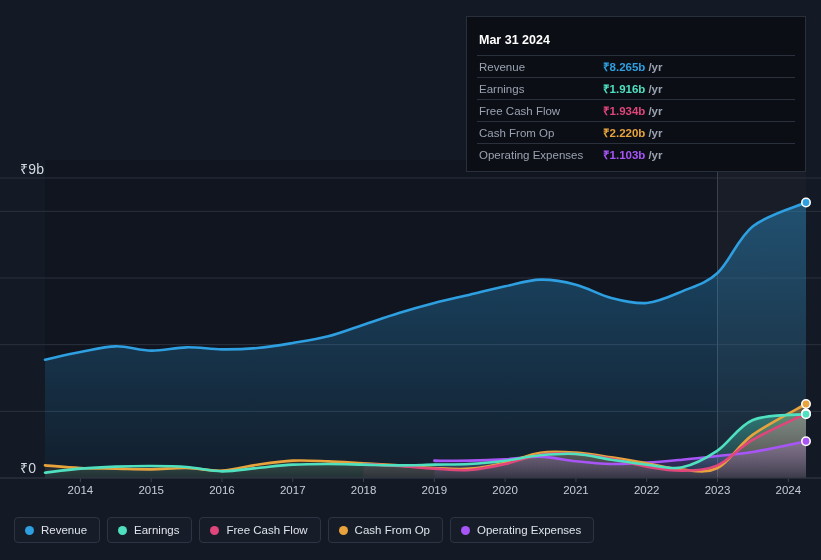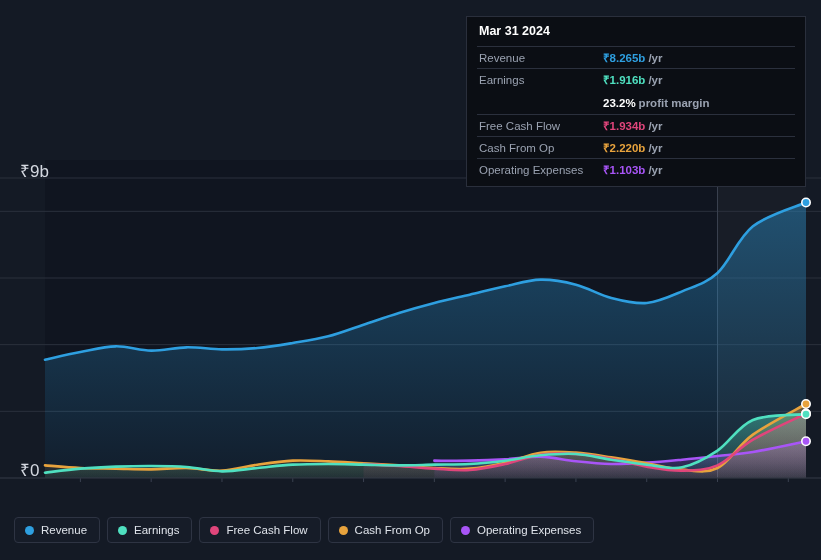--- a/index.html
+++ b/index.html
@@ -20,21 +20,21 @@
     position: absolute;
     left: 0; top: 0;
     width: 821px; height: 500px;
   }
   #plot-svg { display: block; }
 
   
   .y-label {
     position: absolute;
     color: #d4d8e0;
-    font-size: 17px;
+    font-size: 14px;
     letter-spacing: .2px;
     white-space: nowrap;
   }
   #y-top  { left: 20px; top: 159px; }
   #y-zero { left: 20px; top: 458px; }
 
   
   #x-axis {
     position: absolute;
     left: 0; top: 484px;
@@ -48,21 +48,21 @@
     white-space: nowrap;
   }
 
   
   #tooltip {
     position: absolute;
     left: 466px; top: 16px;
     width: 340px;
     background: #0b0e14;
     border: 1px solid #2a2f3c;
-    padding: 5px 10px 6px 10px;
+    padding: 14px 10px 6px 10px;
   }
   #tooltip-date {
     color: #ffffff;
     font-size: 12.5px;
     font-weight: bold;
     padding: 2px 2px 8px 2px;
   }
   .tt-row {
     display: flex;
     align-items: baseline;
@@ -181,36 +181,45 @@
         <line x1="646.7209302325581" y1="478" x2="646.7209302325581" y2="482" stroke="#3a4150" stroke-width="1"></line>
         <line x1="717.5116279069767" y1="478" x2="717.5116279069767" y2="482" stroke="#3a4150" stroke-width="1"></line>
         <line x1="788.3023255813953" y1="478" x2="788.3023255813953" y2="482" stroke="#3a4150" stroke-width="1"></line>
         <line x1="0" y1="478" x2="821" y2="478" stroke="#2b313d" stroke-width="1"></line>
       </svg>
   </div>
 
   <div class="y-label" id="y-top">₹9b</div>
   <div class="y-label" id="y-zero">₹0</div>
 
+  <div id="x-axis">
+      <div class="x-label" style="left: 80.3953px;">2014</div>
+      <div class="x-label" style="left: 151.186px;">2015</div>
+      <div class="x-label" style="left: 221.977px;">2016</div>
+      <div class="x-label" style="left: 292.767px;">2017</div>
+      <div class="x-label" style="left: 363.558px;">2018</div>
+      <div class="x-label" style="left: 434.349px;">2019</div>
+      <div class="x-label" style="left: 505.14px;">2020</div>
+      <div class="x-label" style="left: 575.93px;">2021</div>
+      <div class="x-label" style="left: 646.721px;">2022</div>
+      <div class="x-label" style="left: 717.512px;">2023</div>
+      <div class="x-label" style="left: 788.302px;">2024</div>
+    </div>
 
   <div id="tooltip">
     <div id="tooltip-date">Mar 31 2024</div>
     <div id="tooltip-rows">
         <div class="tt-row">
           <div class="tt-key">Revenue</div>
           <div class="tt-val" style="color: rgb(46, 159, 224);">₹8.265b<span class="tt-unit">/yr</span></div>
         </div>
         <div class="tt-row">
           <div class="tt-key">Earnings</div>
           <div class="tt-val" style="color: rgb(79, 224, 192);">₹1.916b<span class="tt-unit">/yr</span></div>
         </div>
-        <div class="tt-row noline">
-          <div class="tt-key"></div>
-          <div><span class="tt-margin-val">23.2%</span><span class="tt-unit">profit margin</span></div>
-        </div>
         <div class="tt-row">
           <div class="tt-key">Free Cash Flow</div>
           <div class="tt-val" style="color: rgb(224, 69, 123);">₹1.934b<span class="tt-unit">/yr</span></div>
         </div>
         <div class="tt-row">
           <div class="tt-key">Cash From Op</div>
           <div class="tt-val" style="color: rgb(232, 163, 61);">₹2.220b<span class="tt-unit">/yr</span></div>
         </div>
         <div class="tt-row">
           <div class="tt-key">Operating Expenses</div>

